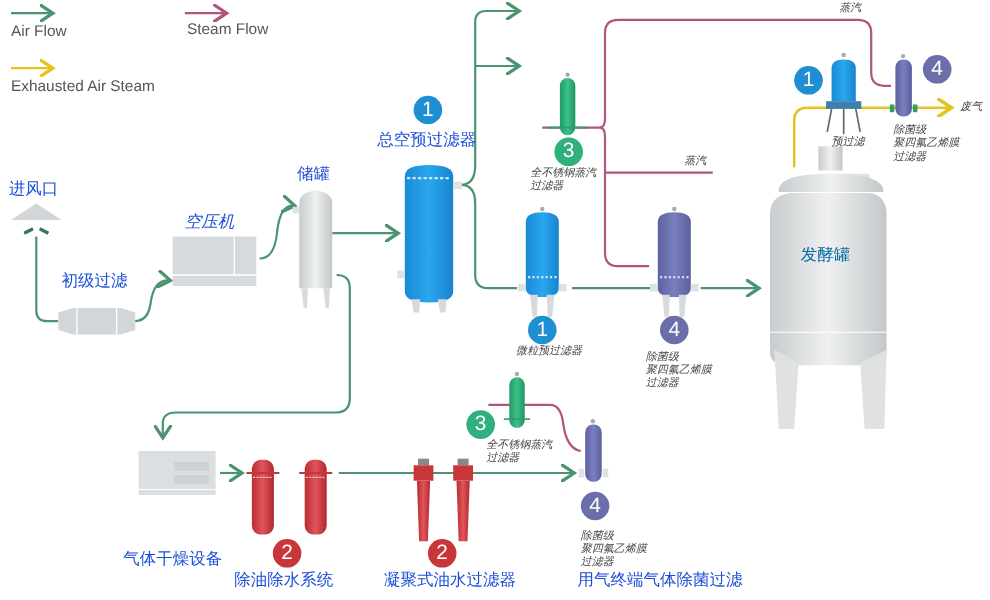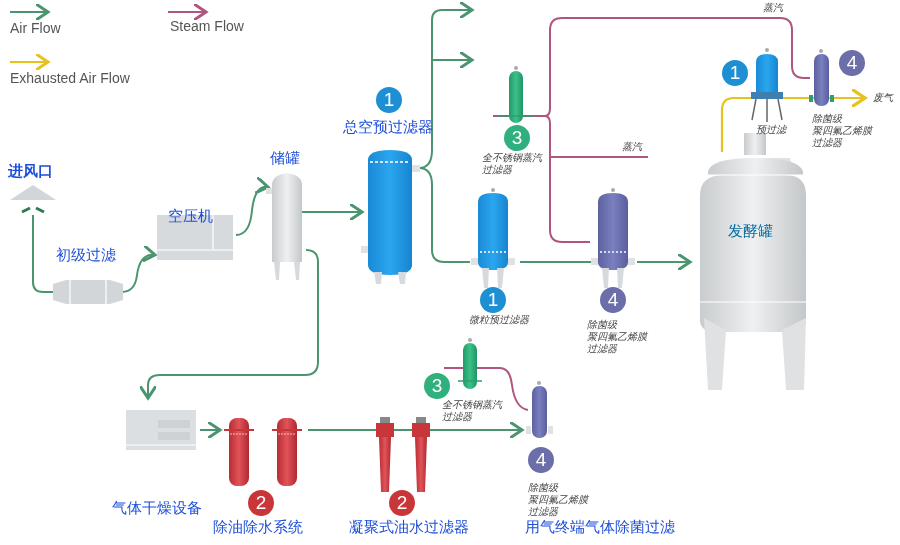--- a/index.html
+++ b/index.html
@@ -200,25 +200,25 @@
     <rect x="416" y="417" width="10" height="6" fill="#888"></rect>
     <rect x="376" y="423" width="18" height="14" fill="#c9363a"></rect>
     <rect x="412" y="423" width="18" height="14" fill="#c9363a"></rect>
     <path d="M379,437 L391,437 L389,492 L381,492 Z" fill="url(#gRed)"></path>
     <path d="M415,437 L427,437 L425,492 L417,492 Z" fill="url(#gRed)"></path>
   </g>
 </svg>
 
 <div class="lbl legend" style="left:10px;top:20px;">Air Flow</div>
 <div class="lbl legend" style="left:170px;top:18px;">Steam Flow</div>
-<div class="lbl legend" style="left:10px;top:70px;">Exhausted Air Flow</div>
-
-<div class="lbl big" style="left:8px;top:162px;font-weight:bold;">进风口</div>
+<div class="lbl legend" style="left:10px;top:70px;">Exhausted Air Steam</div>
+
+<div class="lbl big" style="left:8px;top:162px;">进风口</div>
 <div class="lbl big" style="left:56px;top:246px;">初级过滤</div>
-<div class="lbl big" style="left:168px;top:207px;">空压机</div>
+<div class="lbl big" style="left:168px;top:192px;font-style:italic;">空压机</div>
 <div class="lbl big" style="left:270px;top:149px;">储罐</div>
 <div class="lbl big" style="left:343px;top:118px;">总空预过滤器</div>
 <div class="lbl sm" style="left:469px;top:314px;">微粒预过滤器</div>
 <div class="lbl sm multi" style="left:482px;top:152px;">全不锈钢蒸汽
 过滤器</div>
 <div class="lbl sm multi" style="left:442px;top:399px;">全不锈钢蒸汽
 过滤器</div>
 <div class="lbl sm multi" style="left:587px;top:319px;">除菌级
 聚四氟乙烯膜
 过滤器</div>

